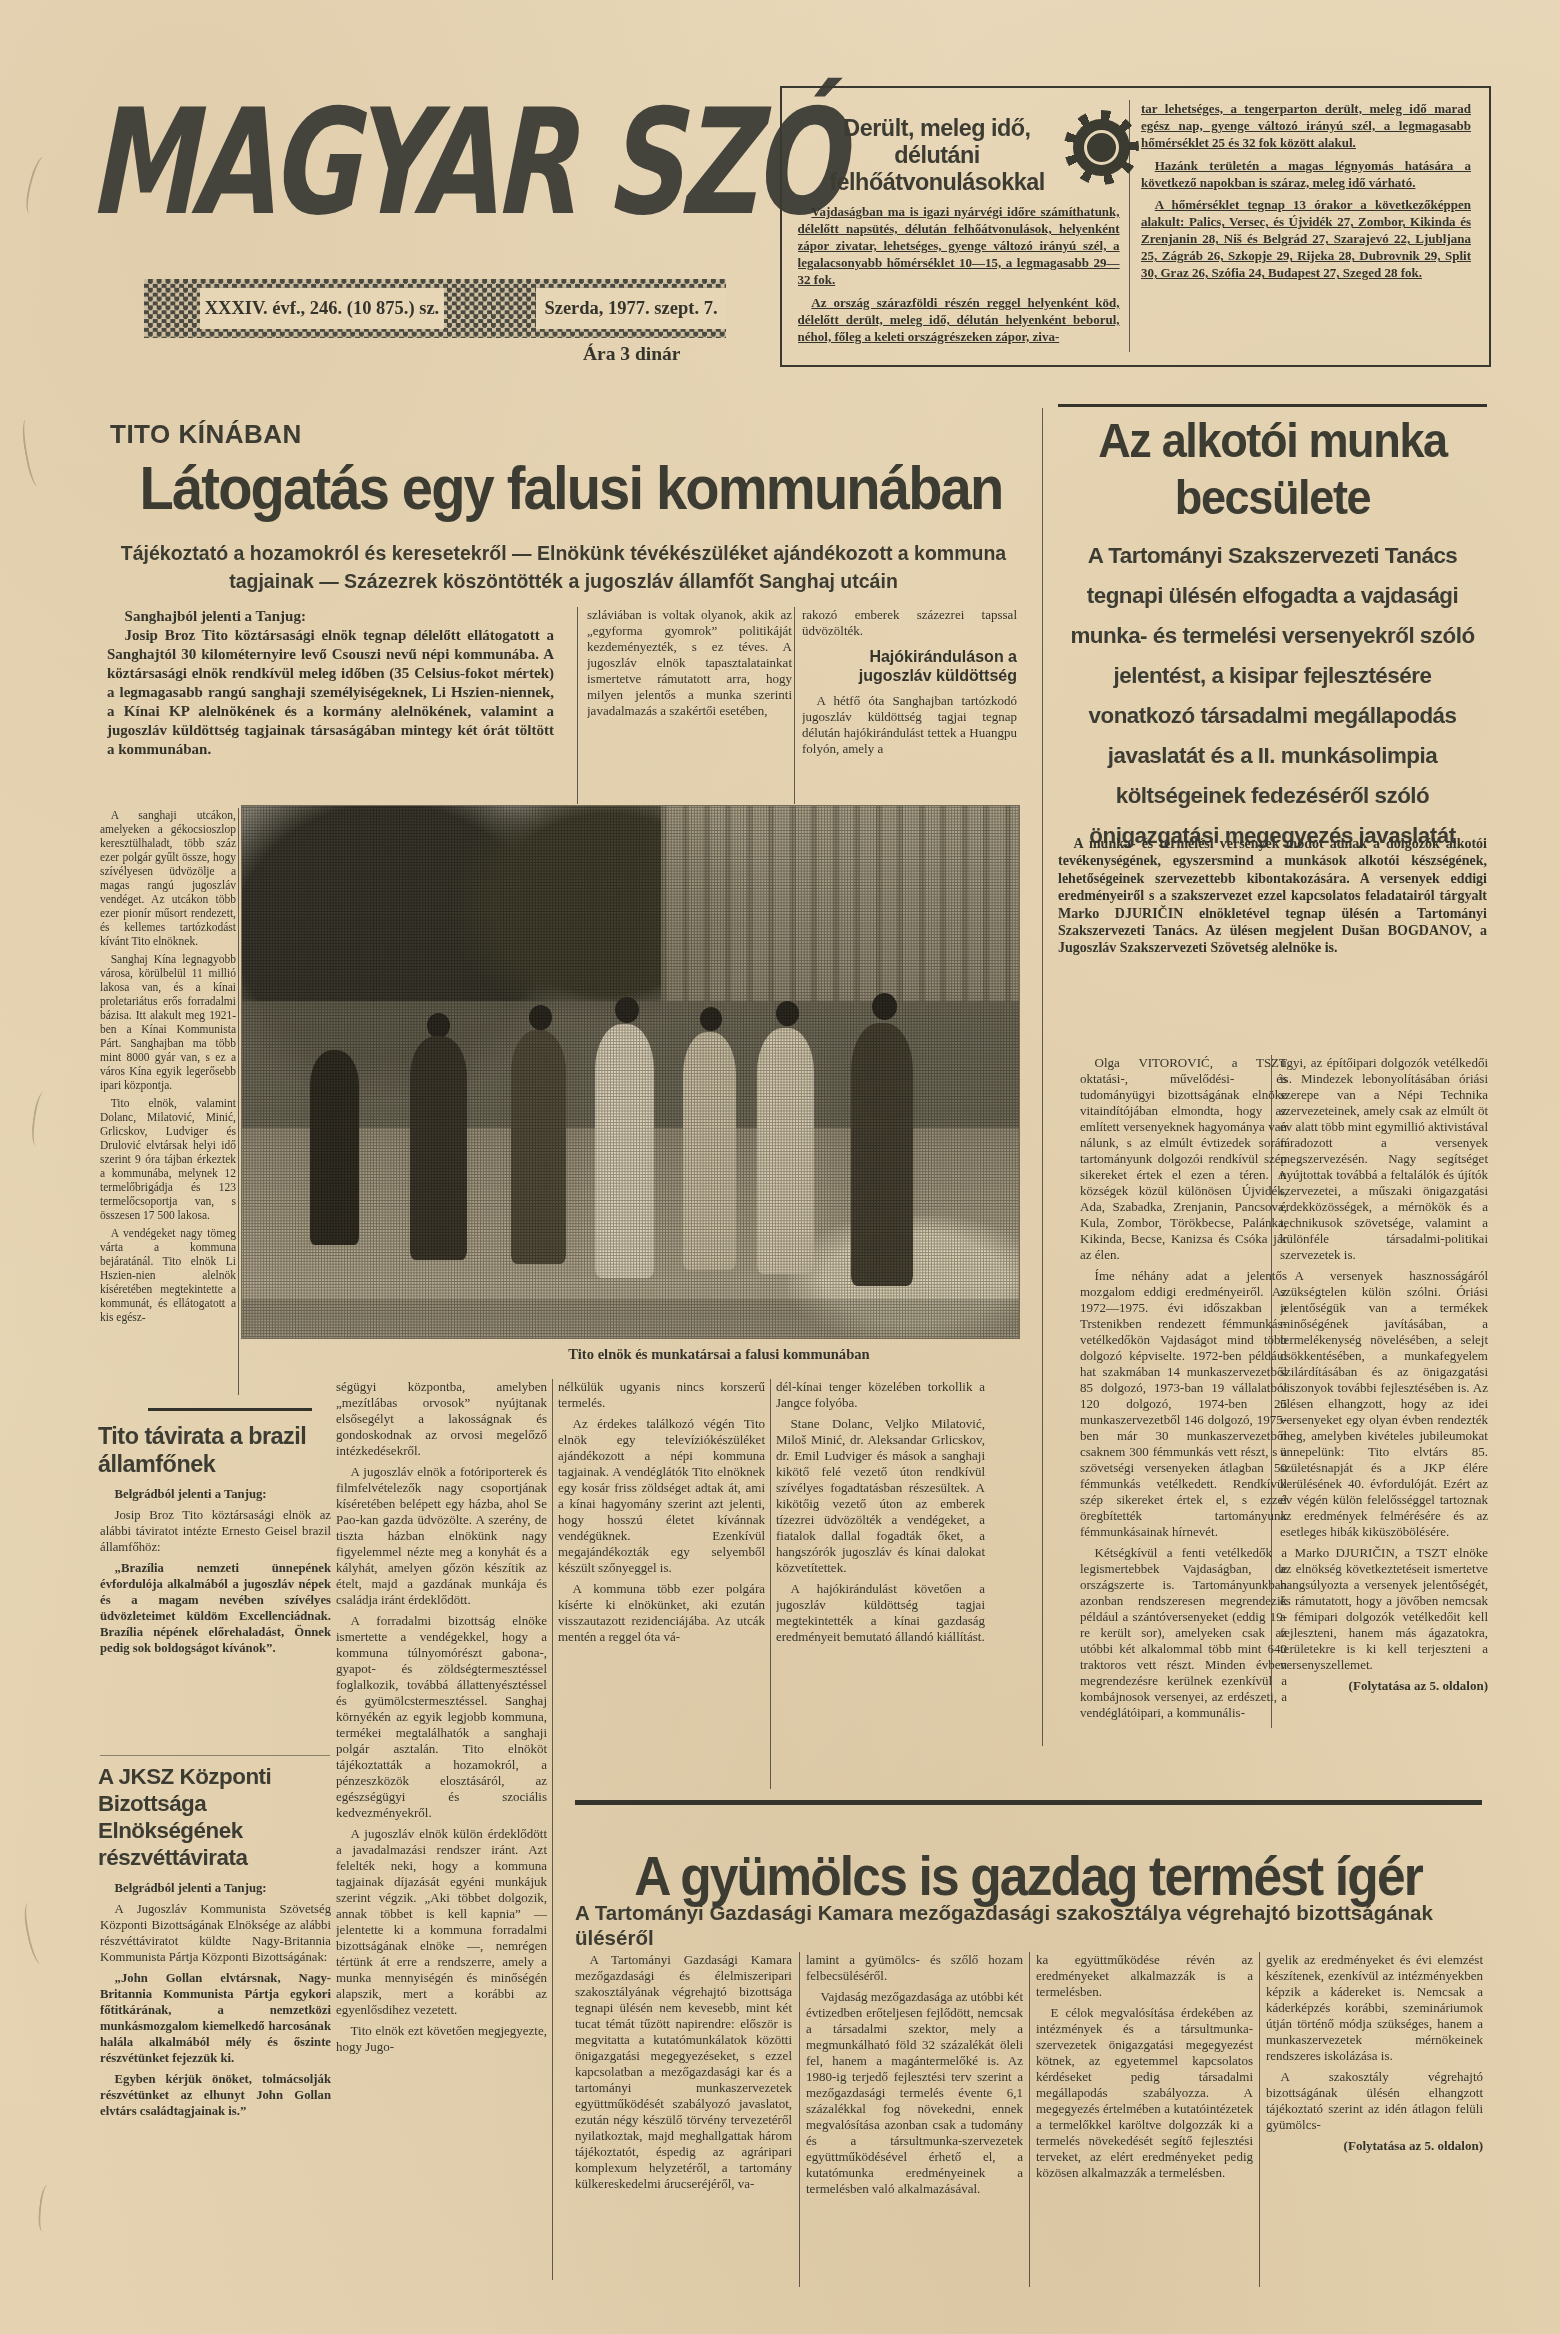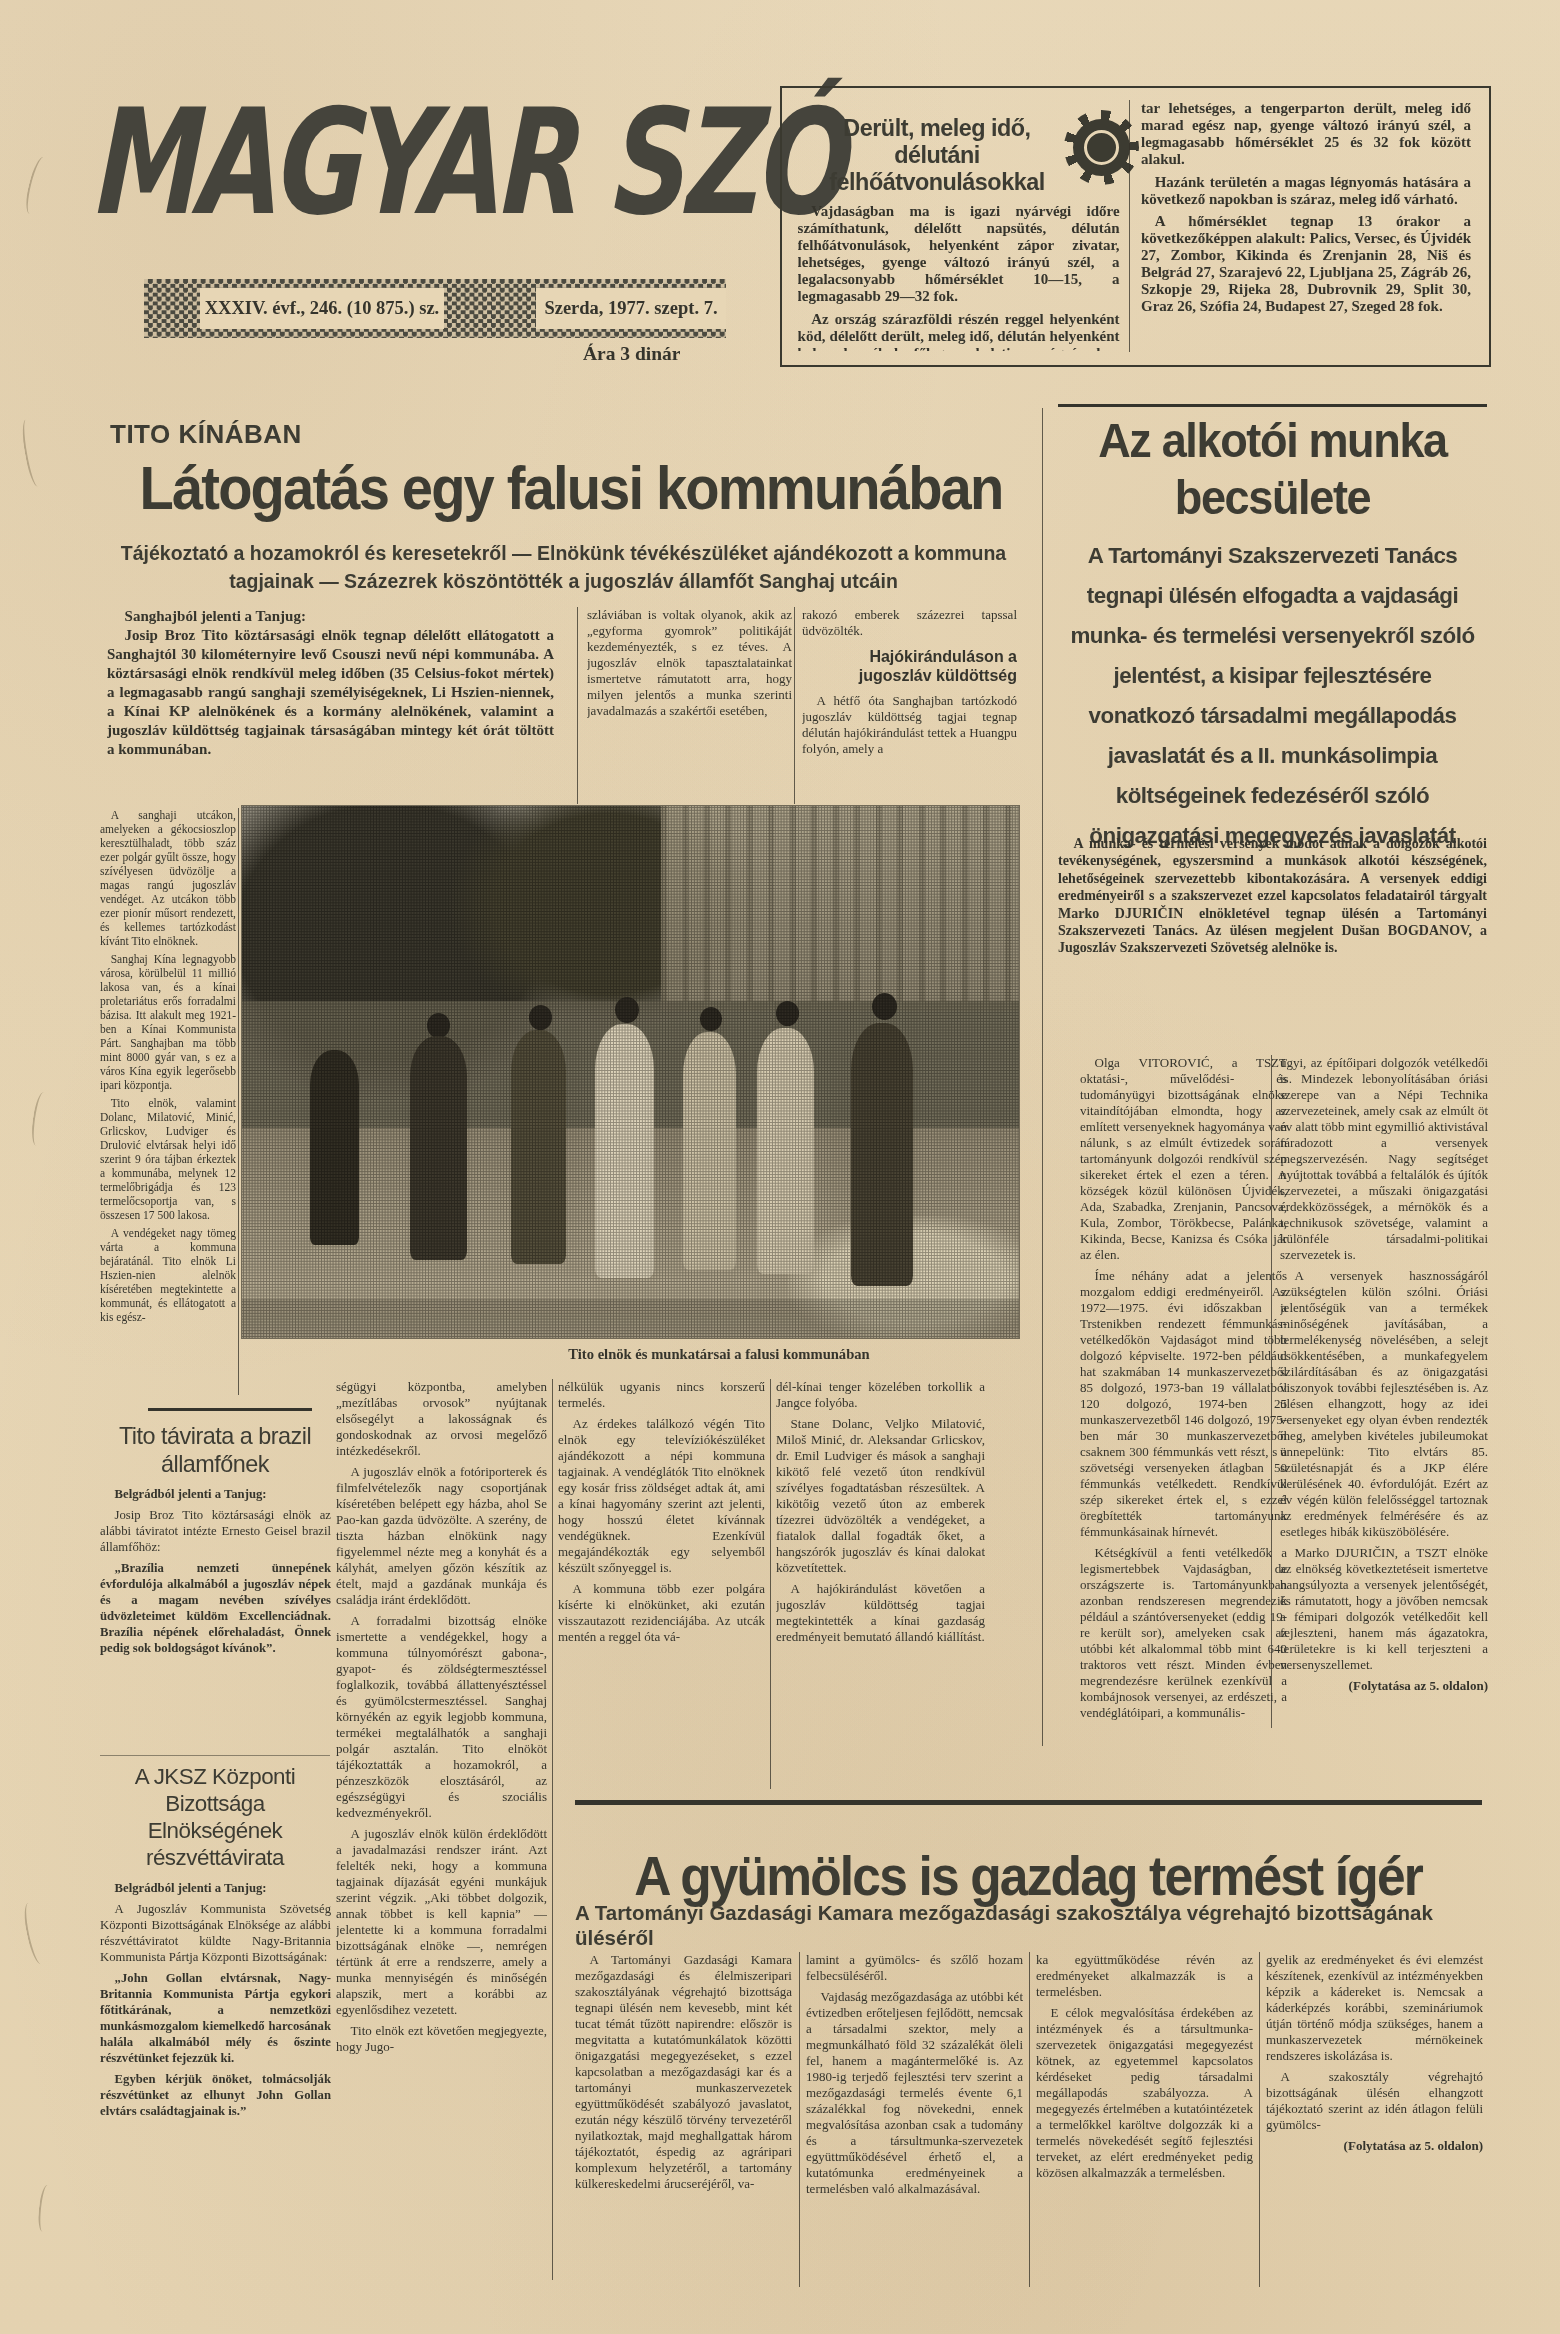--- a/index.html
+++ b/index.html
@@ -22,42 +22,42 @@
   .abs{position:absolute;}
   .vr{position:absolute;width:1px;background:var(--rule);}
   .hrule{position:absolute;background:#35342c;}
   .body-text{font-size:13px;line-height:16px;text-align:justify;}
   .body-text p{margin:0 0 4.9px 0;text-indent:14.6px;}
   .body-text p.noind{text-indent:0;}
   .body-text p.b{font-weight:700;}
   .cond{display:inline-block;transform:scaleX(.92);transform-origin:50% 50%;}
   .crosshead{font-family:"Liberation Sans",sans-serif;font-weight:700;text-align:right;
     font-size:16px;line-height:19.5px;margin:7.8px 0 6.8px 0;}
-  .section-title{font-family:"Liberation Sans",sans-serif;font-weight:400;color:var(--head);
-    text-align:center;letter-spacing:-0.5px;}
+  .section-title{font-family:"Liberation Sans",sans-serif;font-weight:700;color:var(--head);
+    text-align:left;letter-spacing:-0.5px;}
   .note{font-weight:700;text-align:right;margin-top:5.9px;}
   .clip{overflow:hidden;}
   .mark{position:absolute;border-left:2.9px solid rgba(80,65,40,.30);border-radius:50%;}
 
   
   #logo{left:98px;top:60px;font-family:"DejaVu Sans",sans-serif;font-weight:700;font-style:italic;
     font-size:146px;line-height:205px;color:#45443c;letter-spacing:-5.9px;white-space:nowrap;
     transform:scaleX(.74) skewX(-4deg);transform-origin:0 50%;}
   #datebar{left:144px;top:279px;width:582px;height:59px;
     background:repeating-conic-gradient(#4b4a40 0% 25%, rgba(75,74,64,.12) 0% 50%) 0 0/8.8px 8.8px;}
   .datechip{position:absolute;top:8.8px;height:41px;background:var(--paper);
     font-weight:700;font-size:18.5px;line-height:41px;text-align:center;color:#35342c;}
   #price{left:583px;top:343px;font-weight:700;font-size:19.5px;color:#35342c;}
 
   
   #weather{left:780px;top:86px;width:707px;height:277px;border:2.9px solid #3a392f;}
   #weather-title{position:absolute;left:27px;top:27px;width:256px;
     font-family:"Liberation Sans",sans-serif;font-weight:700;font-size:23.4px;line-height:27px;
     text-align:center;color:var(--head);letter-spacing:-0.5px;}
-  .wx{position:absolute;font-size:15px;line-height:17px;font-weight:700;text-align:justify;}
+  .wx{position:absolute;font-size:13px;line-height:17px;font-weight:700;text-align:justify;text-decoration:underline;}
   .wx p{margin:0 0 5.9px 0;text-indent:13.7px;}
   .wx p.noind{text-indent:0;}
   #sun{position:absolute;left:291px;top:31px;width:57px;height:57px;border-radius:50%;background:#3c3b31;}
   #sun::before{content:"";position:absolute;inset:-8.8px;border-radius:50%;
     background:repeating-conic-gradient(#3c3b31 0deg 15deg, transparent 15deg 40deg);}
   #sun::after{content:"";position:absolute;inset:10.7px;border-radius:50%;border:3.9px solid var(--paper);}
 
   
   #tito-kicker{left:110px;top:419px;font-family:"Liberation Sans",sans-serif;font-weight:700;
     font-size:26px;color:var(--head);letter-spacing:0.5px;}

